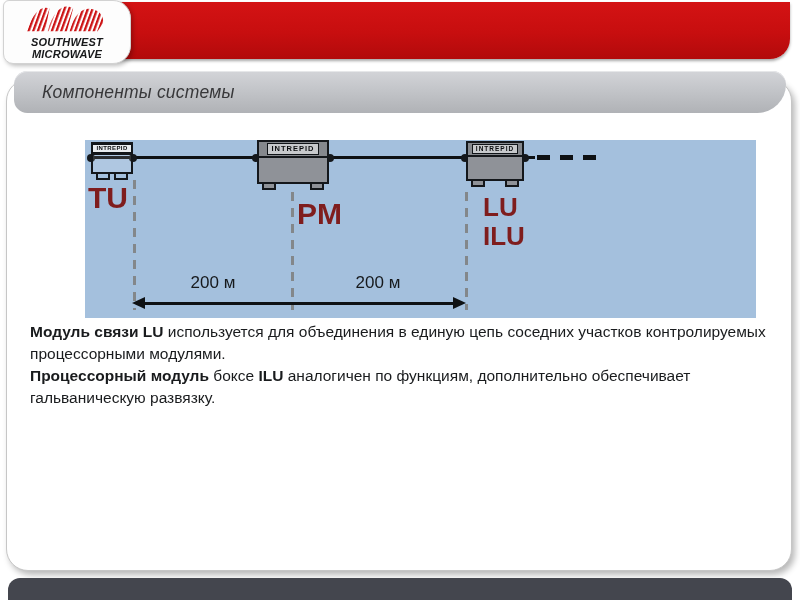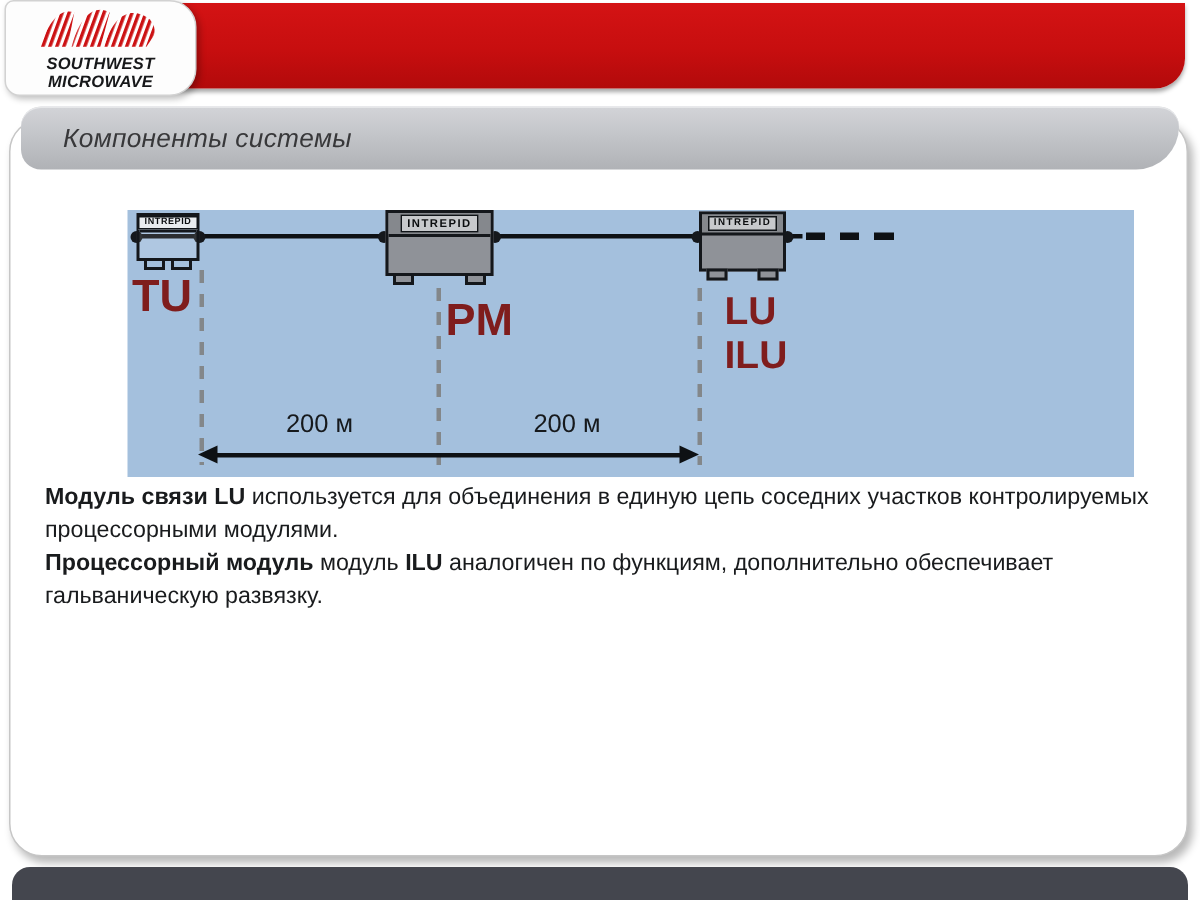--- a/index.html
+++ b/index.html
@@ -184,16 +184,16 @@
 
   <div class="arrow-line"></div>
   <div class="ah l"></div>
   <div class="ah r"></div>
   <div class="dist l">200 м</div>
   <div class="dist r">200 м</div>
 </div>
 
 <div class="text-block">
     <p style="text-align: left;"><b>Модуль связи LU</b><span> используется для объединения в единую цепь соседних участков контролируемых процессорными модулями.</span></p>
-    <p style="text-align: left;"><b>Процессорный модуль</b><span> модуль </span><b>ILU</b><span> аналогичен по функциям, дополнительно обеспечивает гальваническую развязку.</span></p>
+    <p style="text-align: left;"><b>Процессорный модуль</b><span> боксе </span><b>ILU</b><span> аналогичен по функциям, дополнительно обеспечивает гальваническую развязку.</span></p>
   </div>
 
 <div class="footer-bar"></div>
 
 </body></html>

